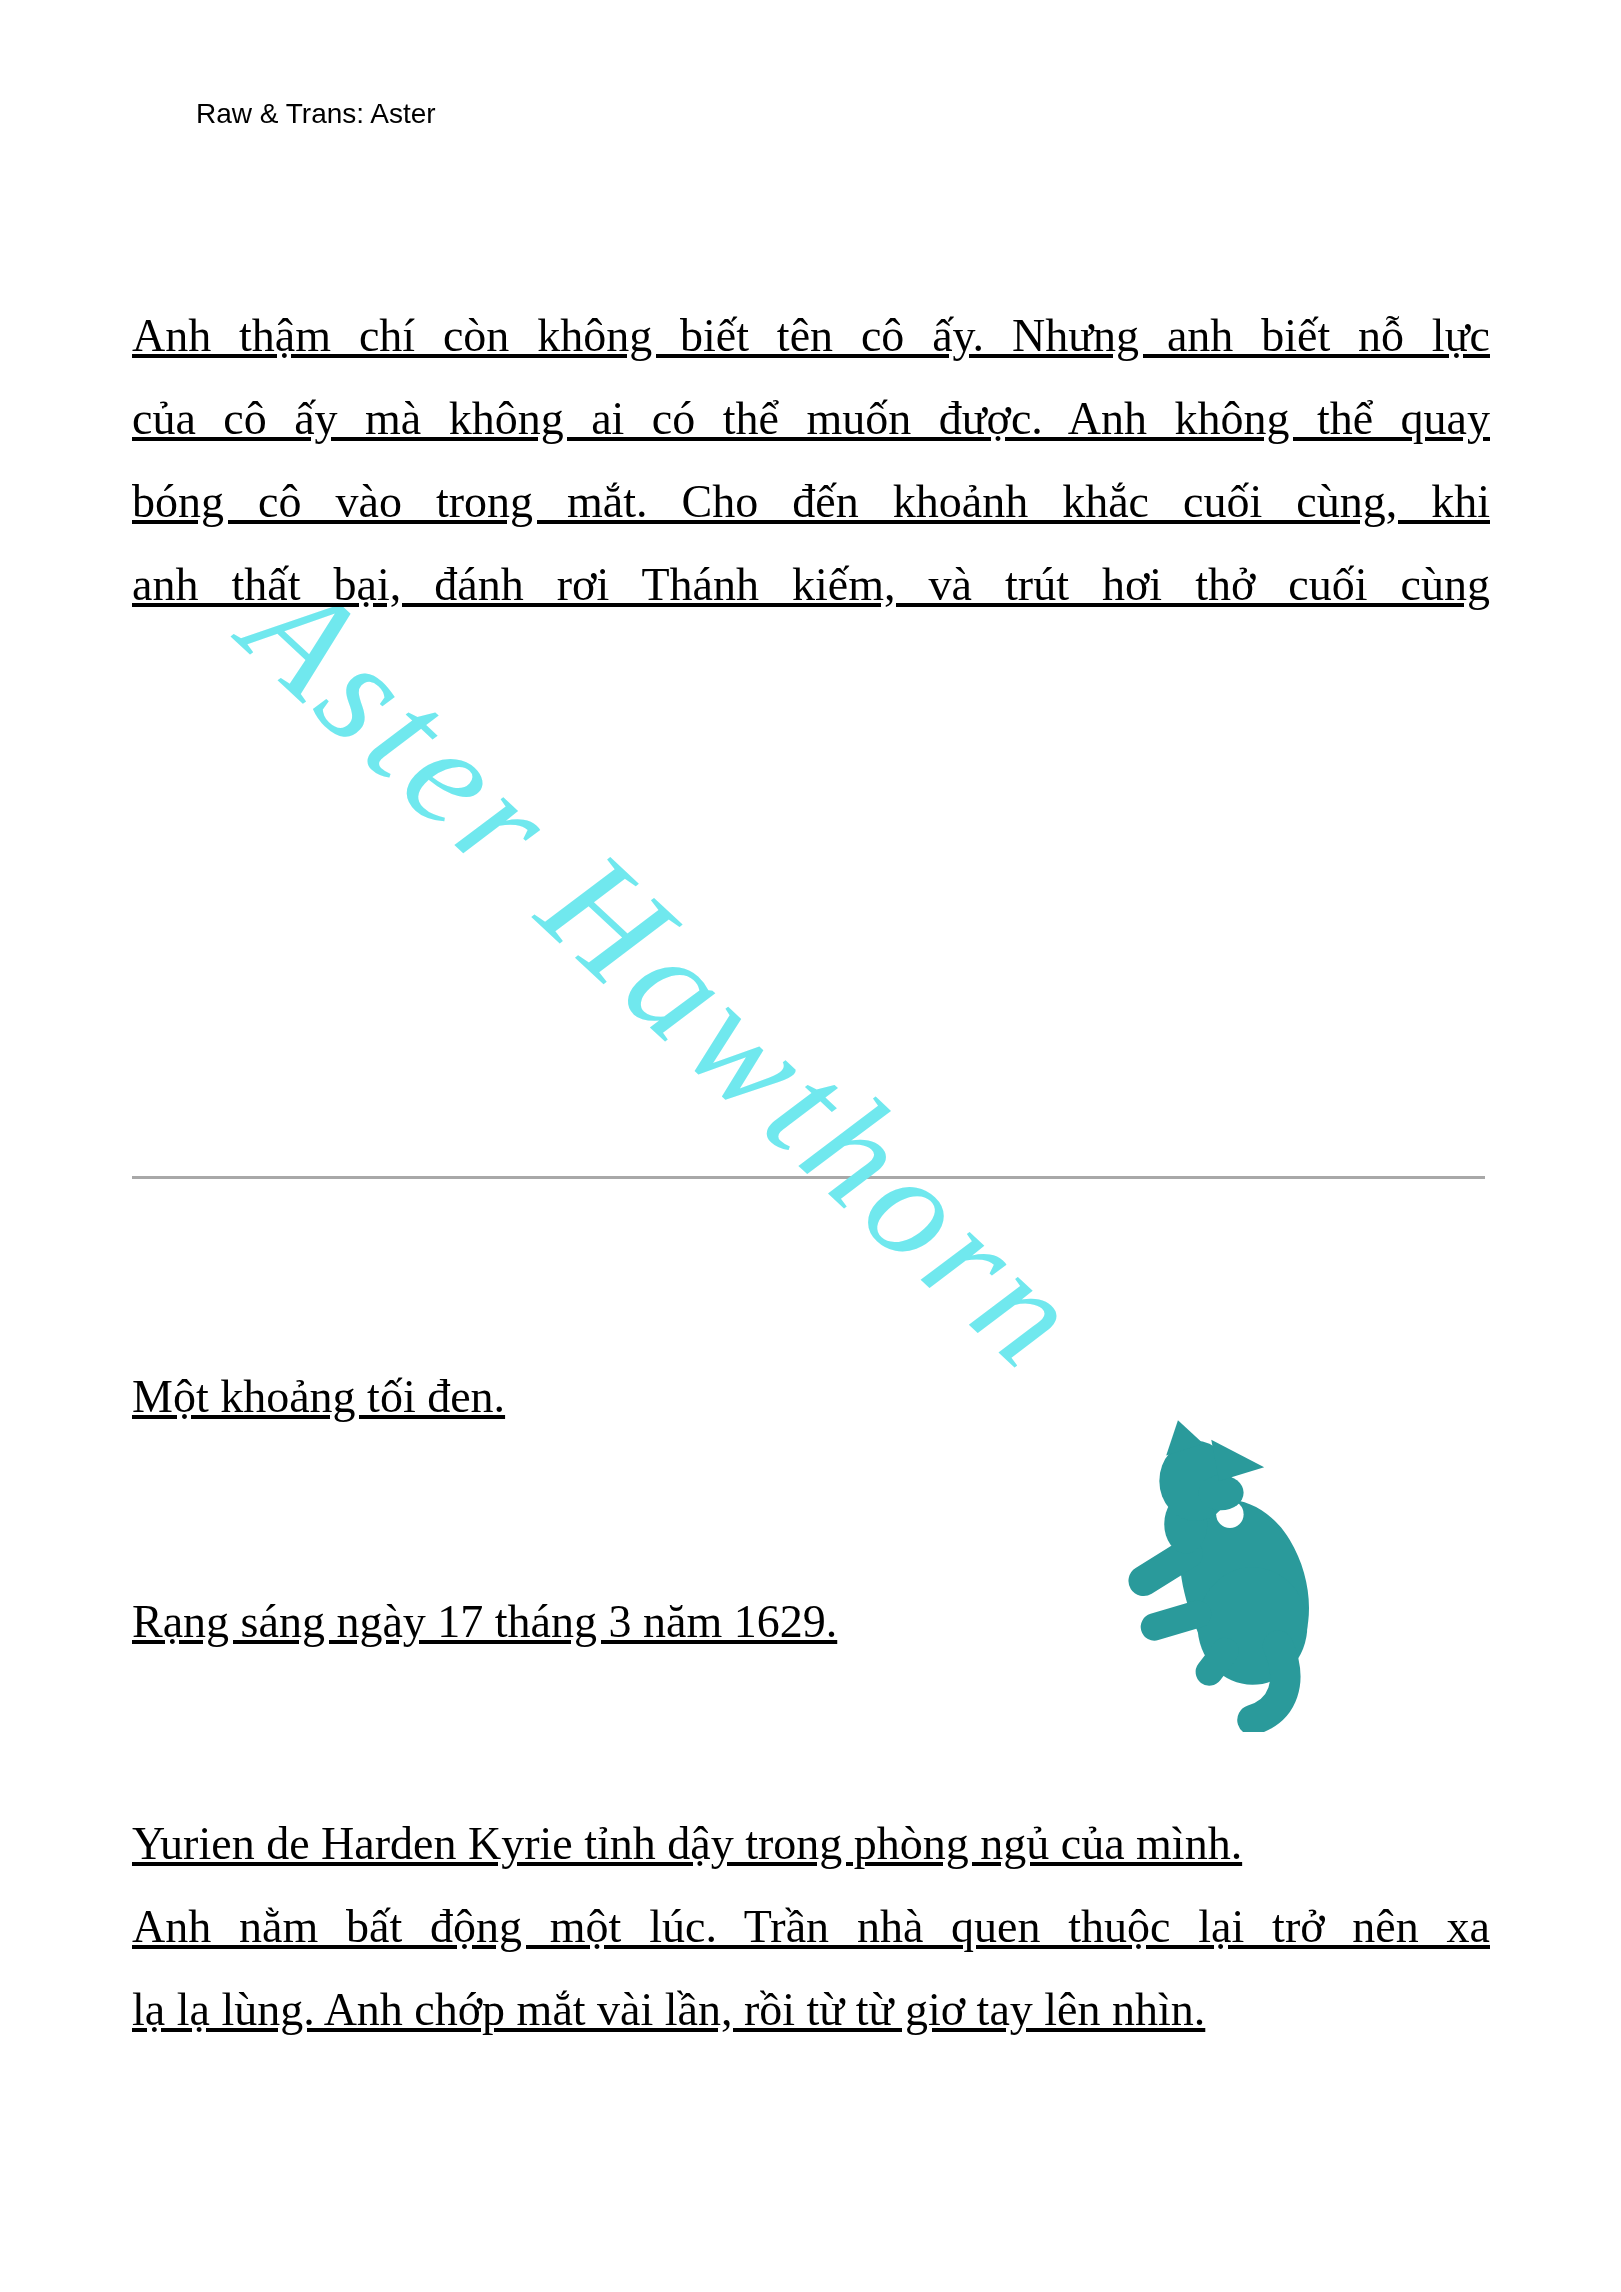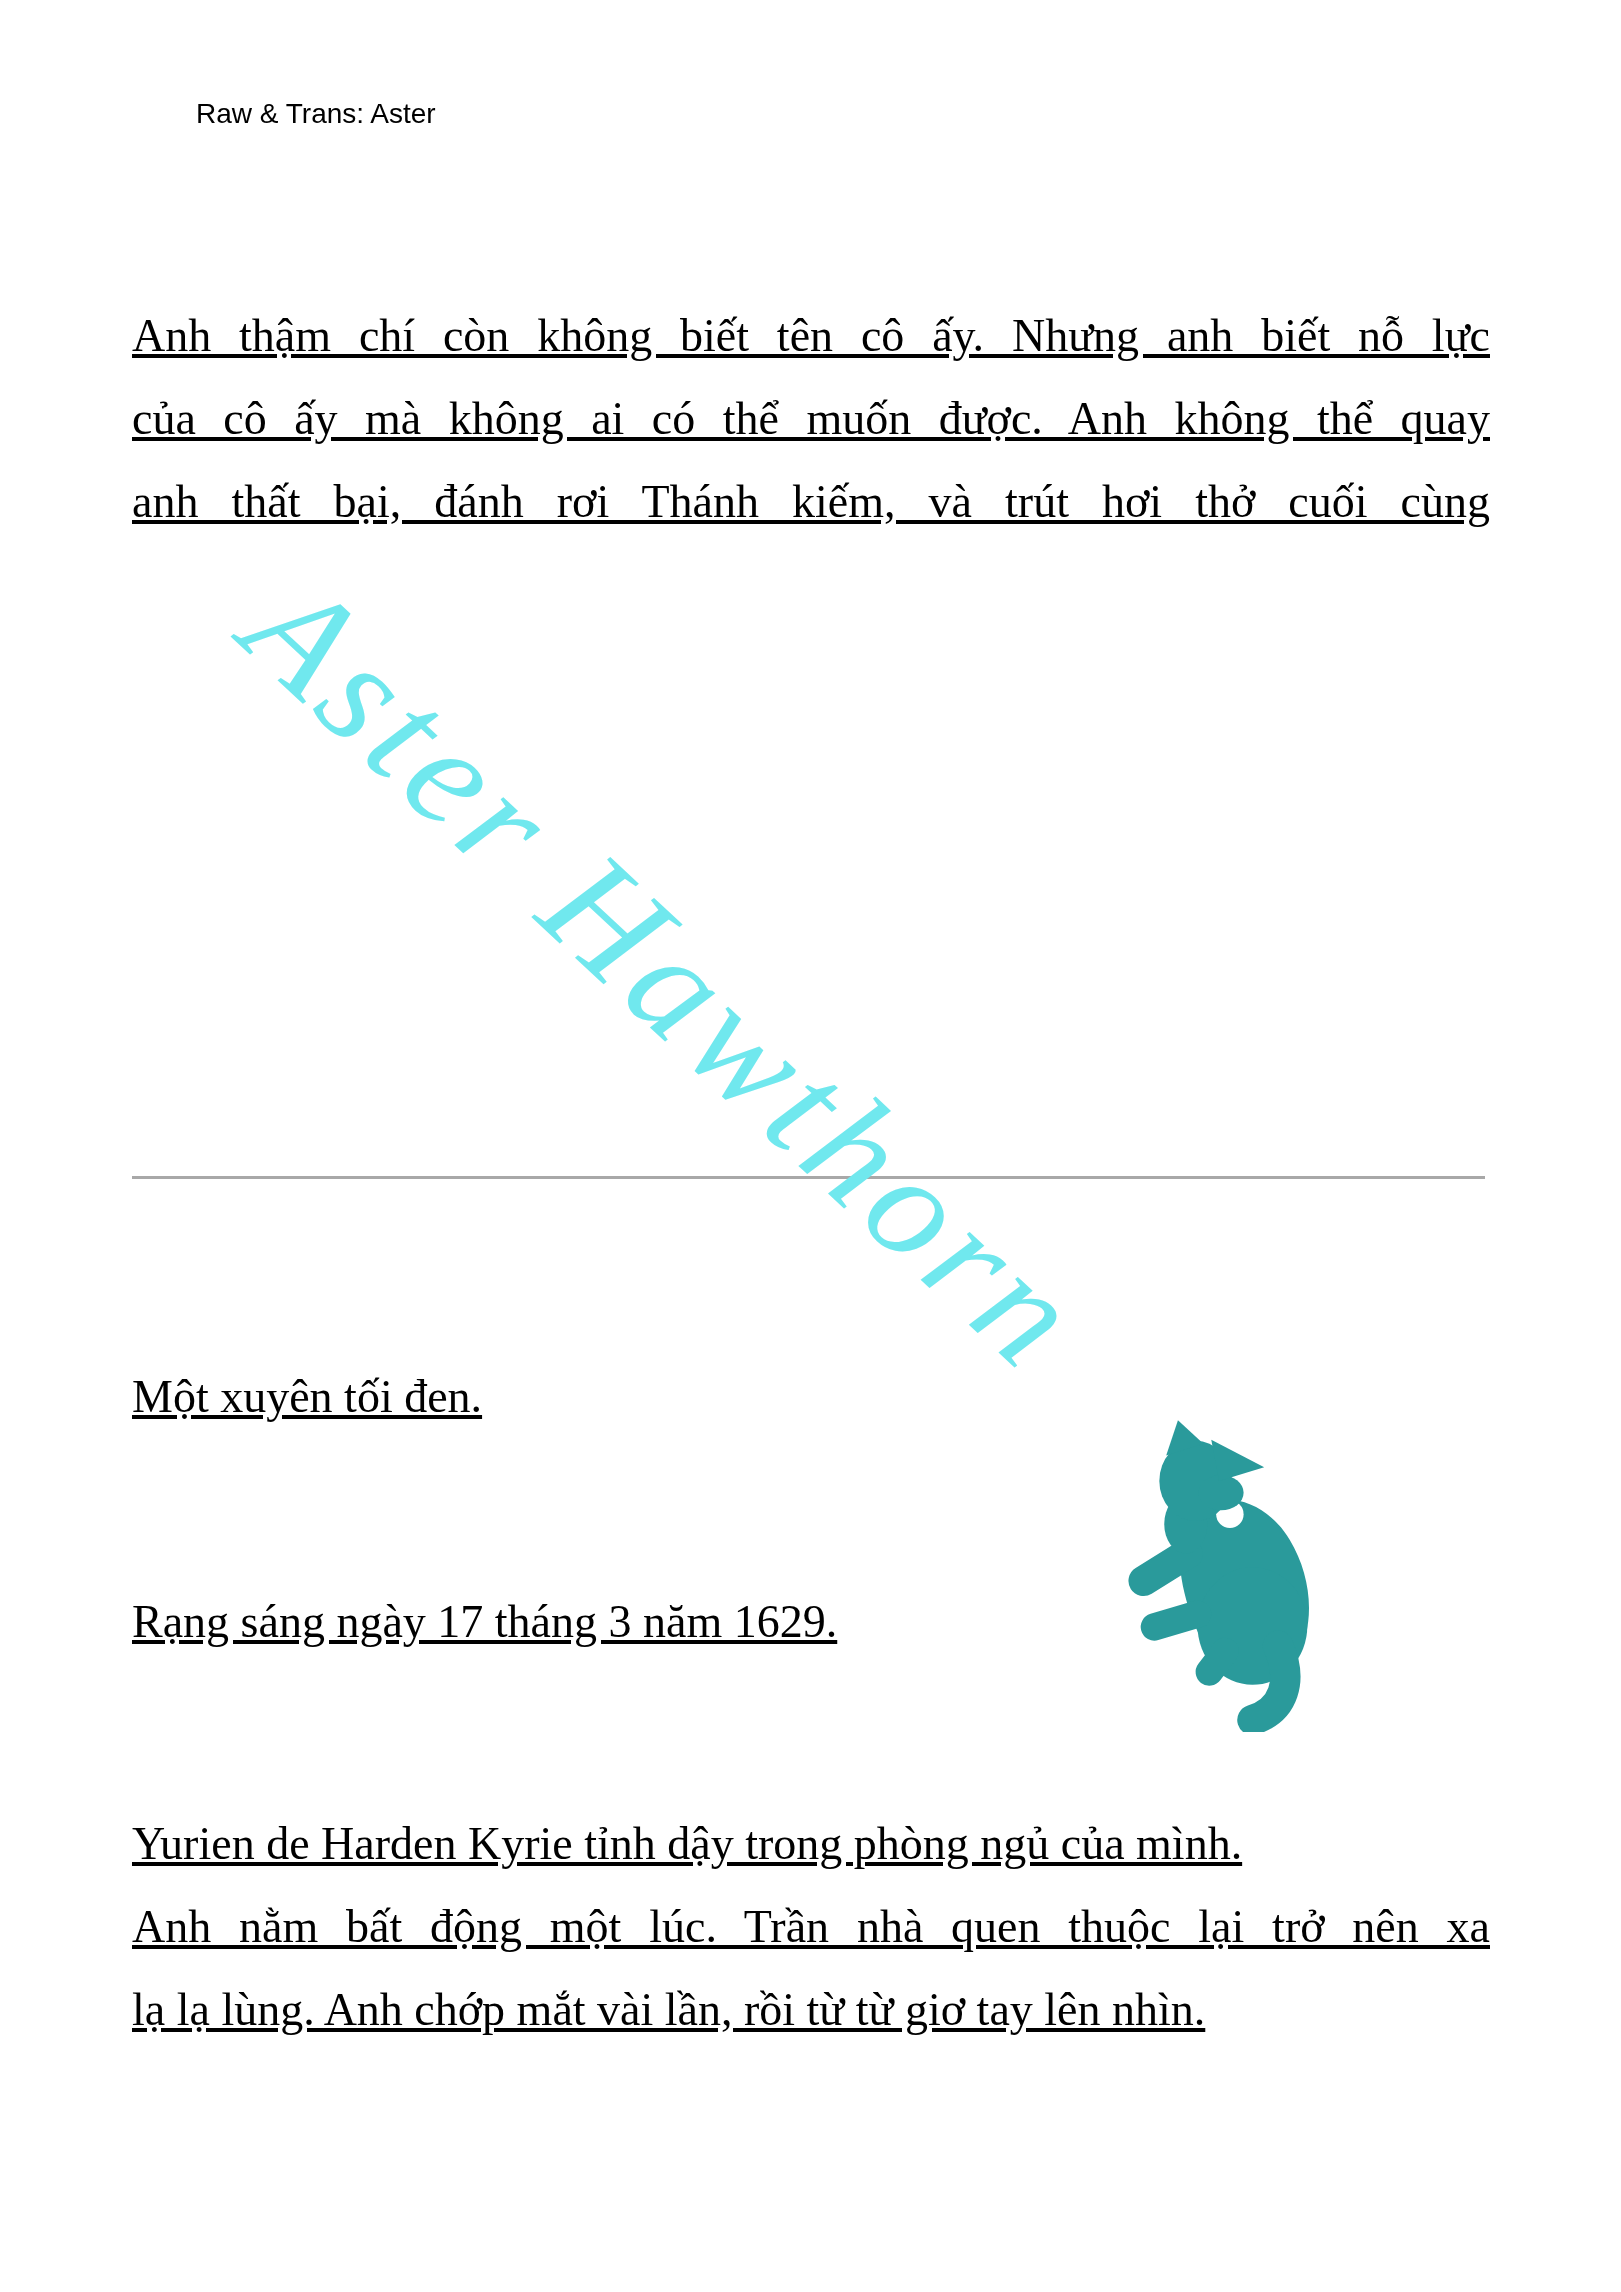--- a/index.html
+++ b/index.html
@@ -62,28 +62,29 @@
 
 <div class="page">
 
   <div class="header">Raw &amp; Trans: Aster</div>
 
   <div class="watermark">Aster Hawthorn</div>
 
   <div class="para p1">
     <div class="line just">Anh thậm chí còn không biết tên cô ấy. Nhưng anh biết nỗ lực</div>
     <div class="line just">của cô ấy mà không ai có thể muốn được. Anh không thể quay</div>
+    <div class="line just">bóng cô vào trong mắt. Cho đến khoảnh khắc cuối cùng, khi</div>
     <div class="line just">anh thất bại, đánh rơi Thánh kiếm, và trút hơi thở cuối cùng</div>
   </div>
 
 
   <hr class="divider">
 
   <div class="para p3">
-    <div class="line">Một xuyên tối đen.</div>
+    <div class="line">Một khoảng tối đen.</div>
   </div>
 
   <div class="para p4">
     <div class="line">Rạng sáng ngày 17 tháng 3 năm 1629.</div>
   </div>
 
   <div class="para p5">
     <div class="line">Yurien de Harden Kyrie tỉnh dậy trong phòng ngủ của mình.</div>
     <div class="line just">Anh nằm bất động một lúc. Trần nhà quen thuộc lại trở nên xa</div>
     <div class="line">lạ lạ lùng. Anh chớp mắt vài lần, rồi từ từ giơ tay lên nhìn.</div>

